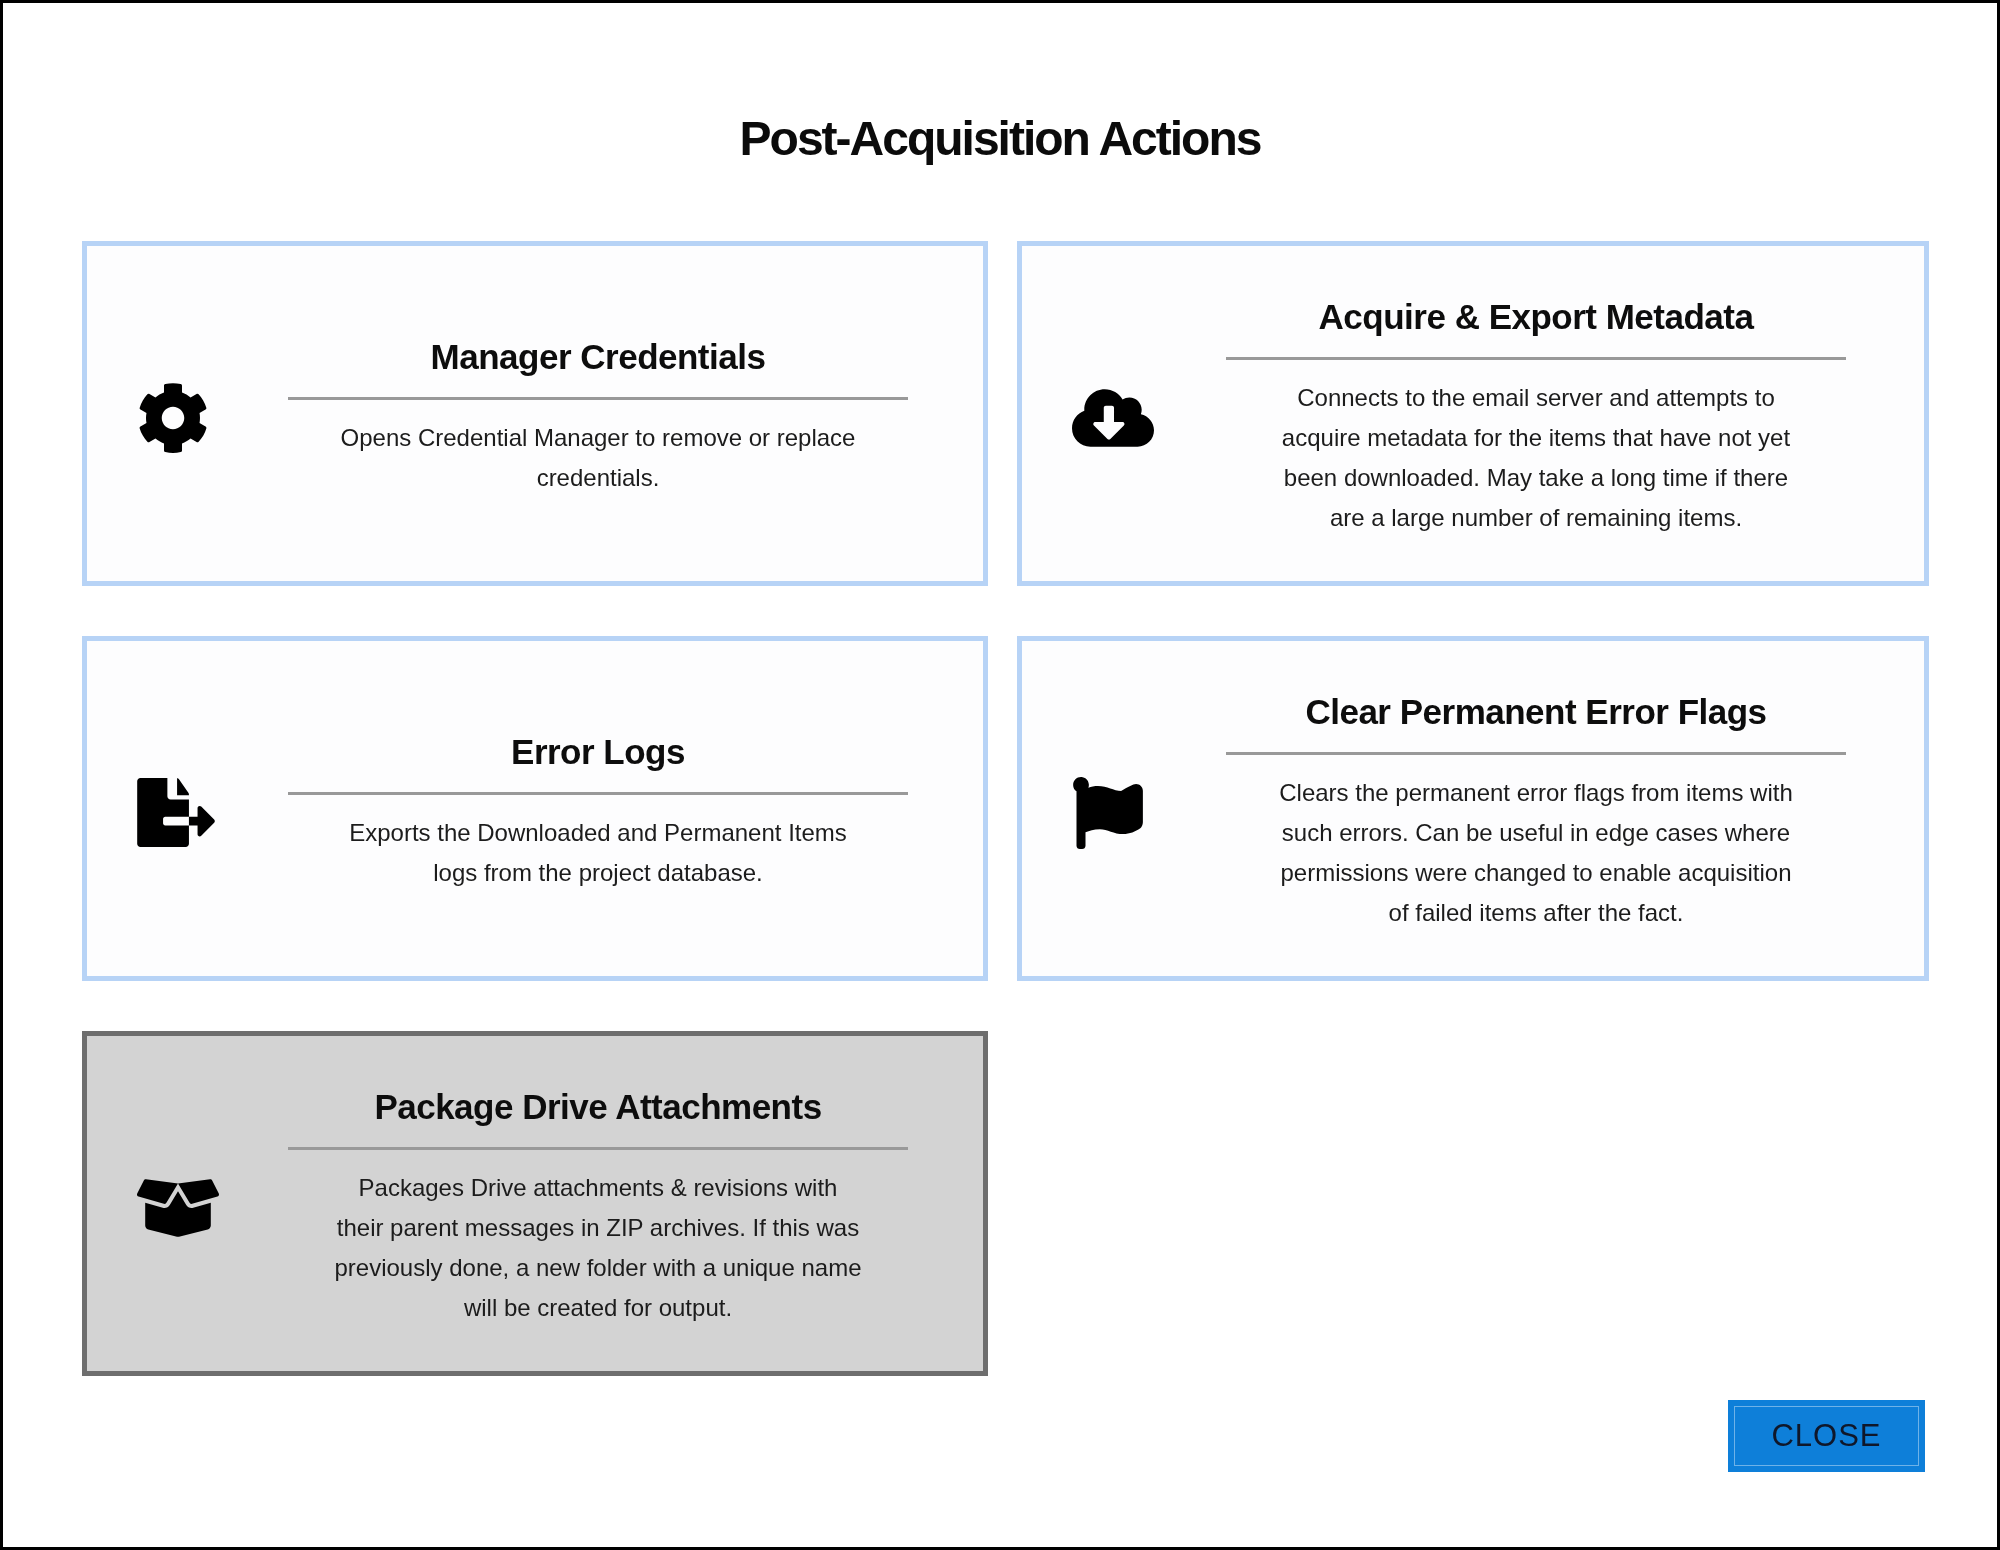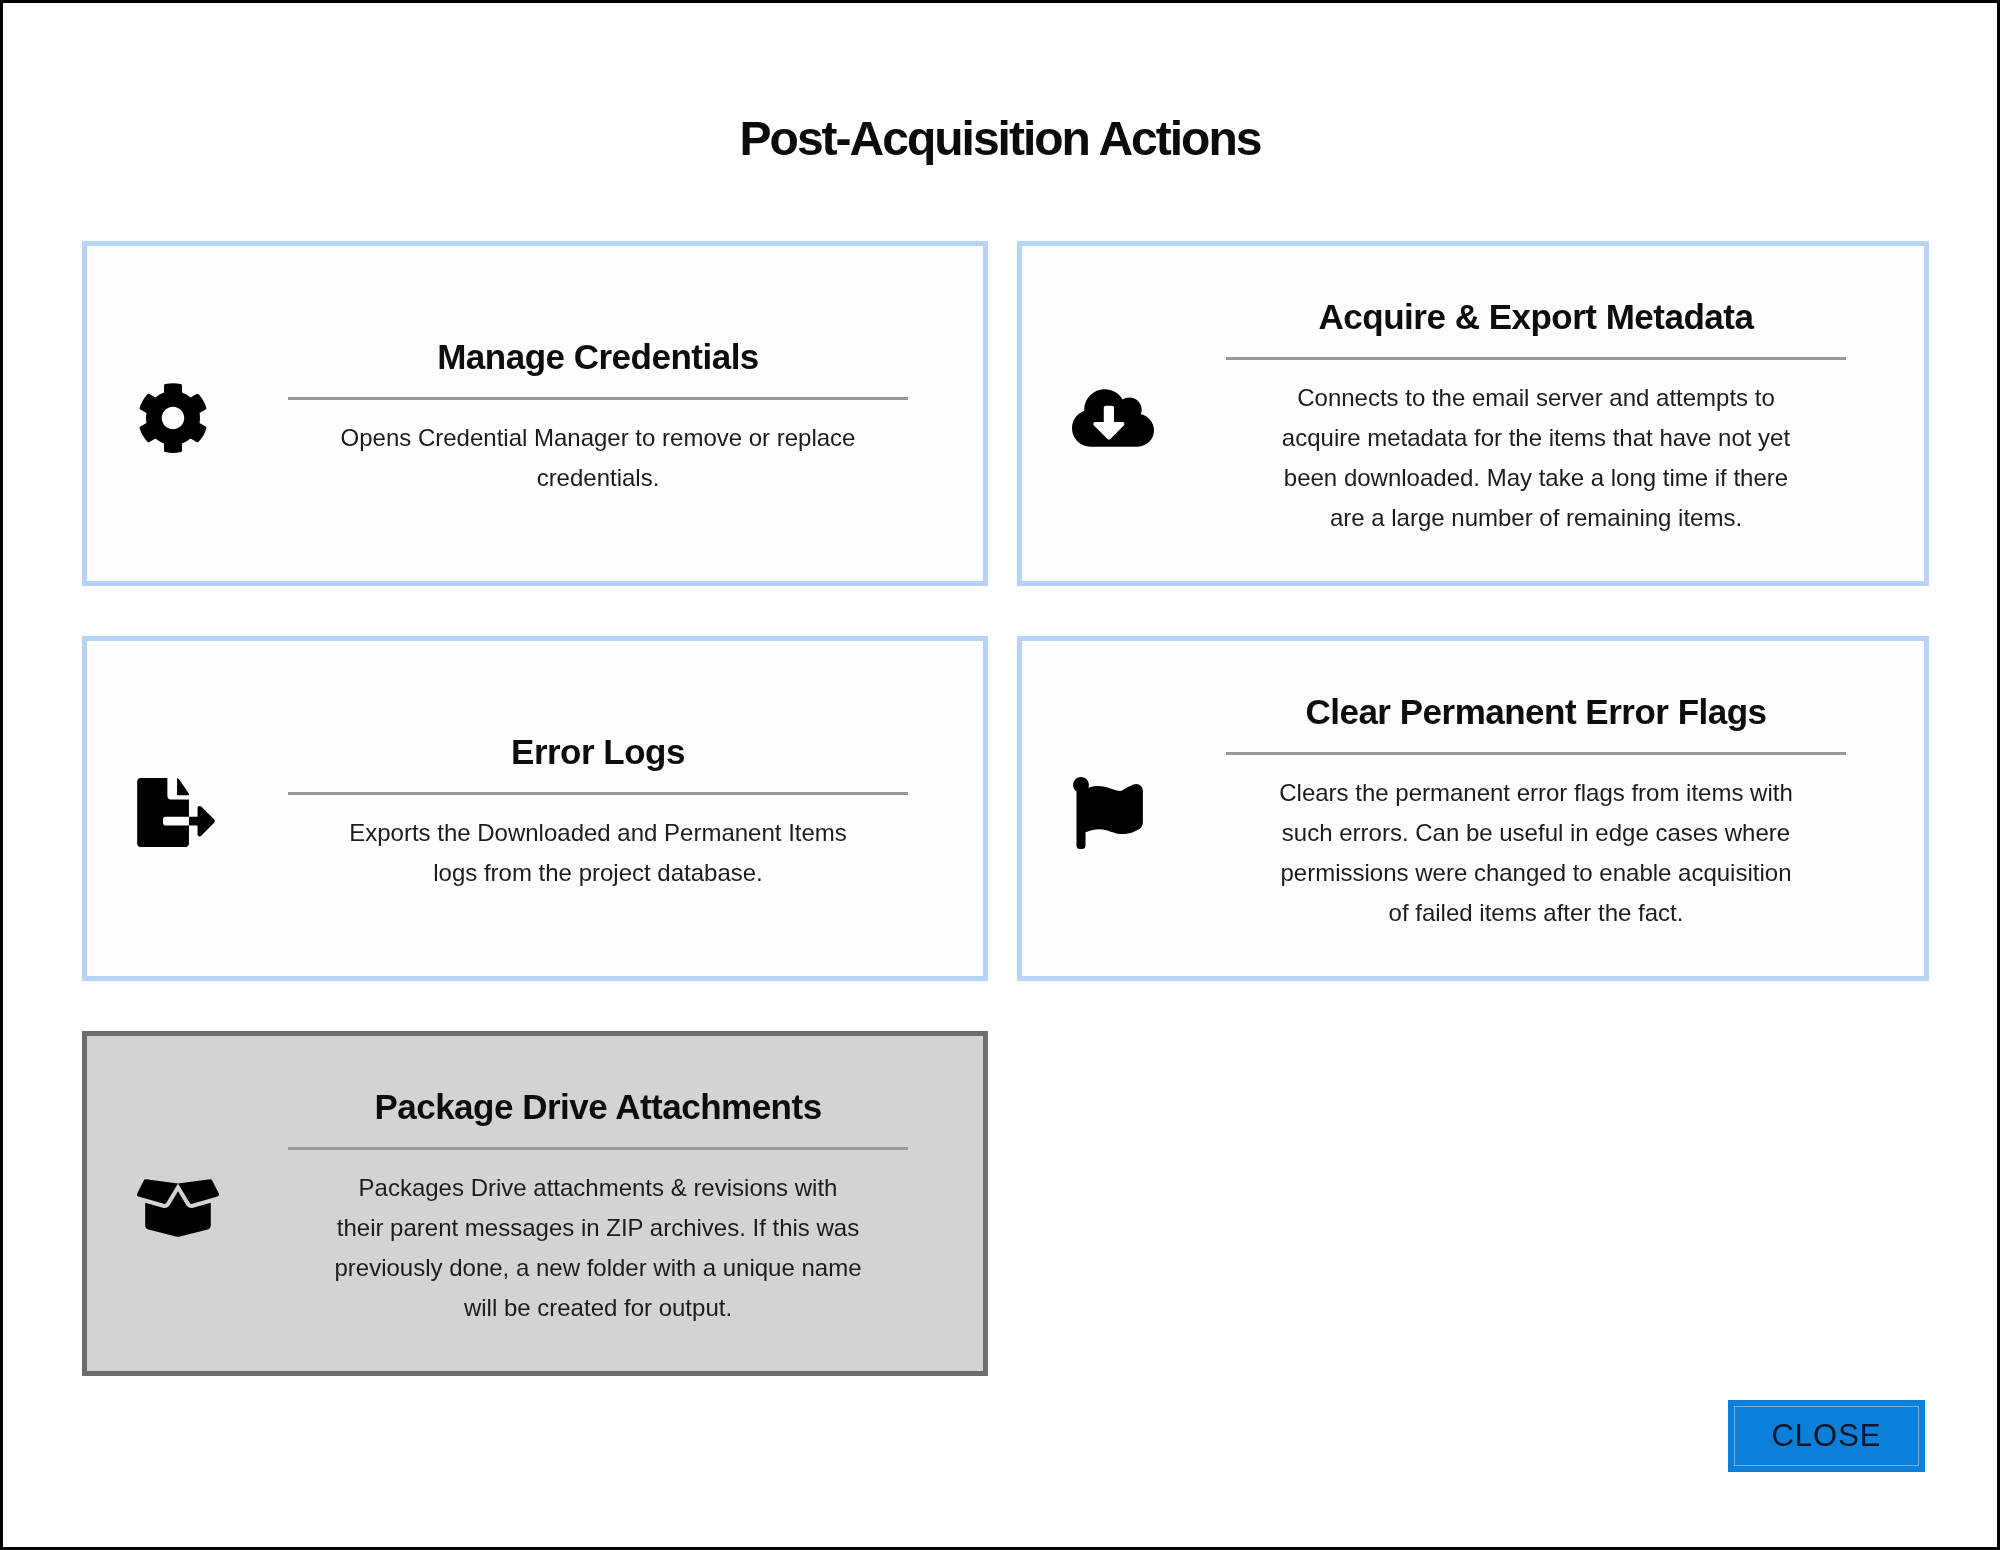--- a/index.html
+++ b/index.html
@@ -119,21 +119,21 @@
 
   <div class="grid">
 
     <div class="card">
       <div class="icon-box">
         <svg width="72" height="72" viewBox="0 0 512 512" aria-hidden="true">
           <path d="M487.4 315.7l-42.6-24.6c4.3-23.2 4.3-47 0-70.2l42.6-24.6c4.9-2.8 7.1-8.6 5.5-14-11.1-35.6-30-67.8-54.7-94.6-3.8-4.1-10-5.1-14.8-2.3L380.8 110c-17.9-15.4-38.5-27.3-60.8-35.1V25.8c0-5.6-3.9-10.5-9.4-11.7-36.7-8.2-74.3-7.8-109.2 0-5.5 1.2-9.4 6.1-9.4 11.7V75c-22.2 7.9-42.8 19.8-60.8 35.1L88.7 85.5c-4.9-2.8-11-1.9-14.8 2.3-24.7 26.7-43.6 58.9-54.7 94.6-1.7 5.4.6 11.2 5.5 14L67.3 221c-4.3 23.2-4.3 47 0 70.2l-42.6 24.6c-4.9 2.8-7.1 8.6-5.5 14 11.1 35.6 30 67.8 54.7 94.6 3.8 4.1 10 5.1 14.8 2.3l42.6-24.6c17.9 15.4 38.5 27.3 60.8 35.1v49.2c0 5.6 3.9 10.5 9.4 11.7 36.7 8.2 74.3 7.8 109.2 0 5.5-1.2 9.4-6.1 9.4-11.7v-49.2c22.2-7.9 42.8-19.8 60.8-35.1l42.6 24.6c4.9 2.8 11 1.9 14.8-2.3 24.7-26.7 43.6-58.9 54.7-94.6 1.5-5.5-.7-11.3-5.6-14.1zM256 336c-44.1 0-80-35.9-80-80s35.9-80 80-80 80 35.9 80 80-35.9 80-80 80z"></path>
         </svg>
       </div>
       <div class="content">
-        <div class="card-title">Manage Credentials</div>
+        <div class="card-title">Manager Credentials</div>
         <div class="divider"></div>
         <div class="card-desc">Opens Credential Manager to remove or replace
 credentials.</div>
       </div>
     </div>
 
     <div class="card">
       <div class="icon-box">
         <svg width="82" height="66" viewBox="0 0 640 512" aria-hidden="true">
           <path d="M537.6 226.6c4.1-10.7 6.4-22.4 6.4-34.6 0-53-43-96-96-96-19.7 0-38.1 6-53.3 16.2C367 64.2 315.3 32 256 32c-88.4 0-160 71.6-160 160 0 2.7.1 5.4.2 8.1C40.2 219.8 0 273.2 0 336c0 79.5 64.5 144 144 144h368c70.7 0 128-57.3 128-128 0-61.9-44-113.6-102.4-125.4zm-132.9 88.7L299.3 419.9c-6.2 6.2-16.4 6.2-22.6 0L171.3 315.3c-10.1-10.1-2.9-27.3 11.3-27.3H248V176c0-8.8 7.2-16 16-16h48c8.8 0 16 7.2 16 16v112h65.4c14.2 0 21.4 17.2 11.3 27.3z"></path>

